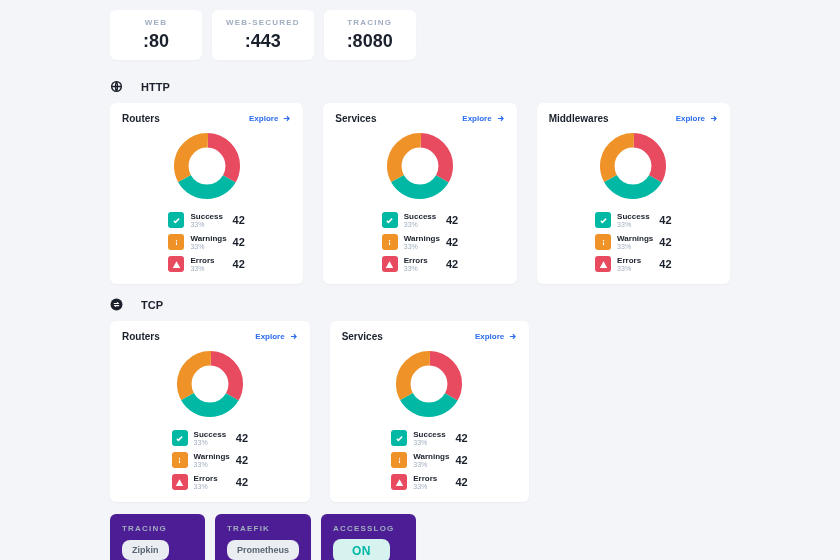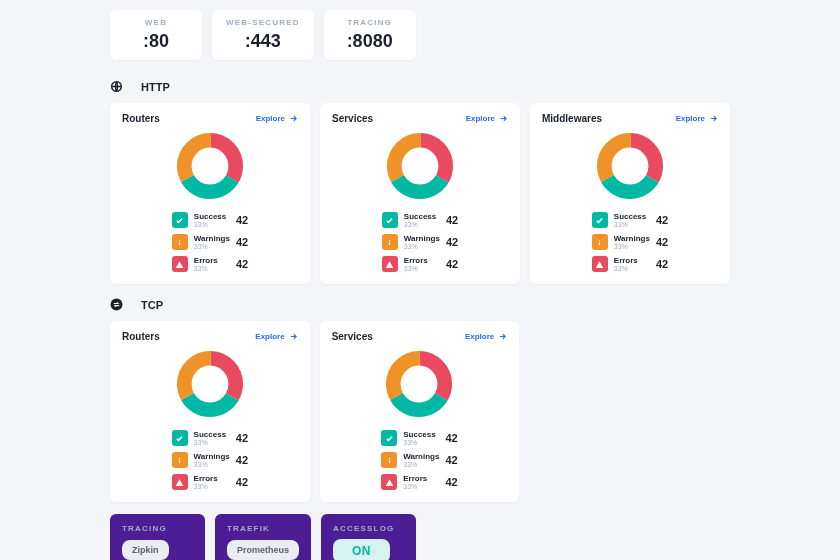--- a/index.html
+++ b/index.html
@@ -5,21 +5,21 @@
 * { margin: 0; padding: 0; box-sizing: border-box; }
 body { font-family: -apple-system, BlinkMacSystemFont, "Segoe UI", Arial, sans-serif; background: #f4f5f8; width: 840px; height: 560px; overflow: hidden; color: #1a202c; }
 .container { padding: 10px 110px 0 110px; }
 .ports-row { display: flex; gap: 10px; margin-bottom: 20px; }
 .port-card { background: #fff; border-radius: 6px; padding: 8px 14px; text-align: center; min-width: 92px; box-shadow: 0 1px 2px rgba(0,0,0,0.03); }
 .port-name { font-size: 8px; letter-spacing: 1.2px; color: #a0aec0; font-weight: 600; margin-bottom: 4px; }
 .port-val { font-size: 18px; font-weight: 700; color: #1a202c; }
 .section-head { display: flex; align-items: flex-end; gap: 18px; margin-bottom: 10px; margin-top: 14px; }
 .section-icon { width: 13px; height: 13px; display: flex; align-items: center; justify-content: center; }
 .section-title { font-size: 11px; font-weight: 700; color: #1a202c; }
-.cards-row { display: flex; gap: 10px; margin-bottom: 12px; }
+.cards-row { display: flex; gap: 20px; margin-bottom: 12px; }
 .stat-card { background: #fff; border-radius: 6px; padding: 10px 12px 12px 12px; flex: 1; box-shadow: 0 1px 2px rgba(0,0,0,0.04); min-width: 0;}
 .card-head { display: flex; justify-content: space-between; align-items: center; margin-bottom: 8px; }
 .card-title { font-size: 10px; font-weight: 700; }
 .explore { color: #2b6cf0; font-size: 8px; font-weight: 600; display: flex; align-items: center; gap: 4px; cursor: pointer; padding-left: 40px; }
 .card-body { display: flex; align-items: center; gap: 12px; flex-direction: column; }
 .donut { flex-shrink: 0; }
 .stats-col { flex: 1; display: flex; flex-direction: column; gap: 6px; }
 .stat-row { display: flex; align-items: center; gap: 6px; }
 .stat-icon { width: 16px; height: 16px; border-radius: 3px; display: flex; align-items: center; justify-content: center; flex-shrink: 0; }
 .stat-icon svg { width: 9px; height: 9px; }

